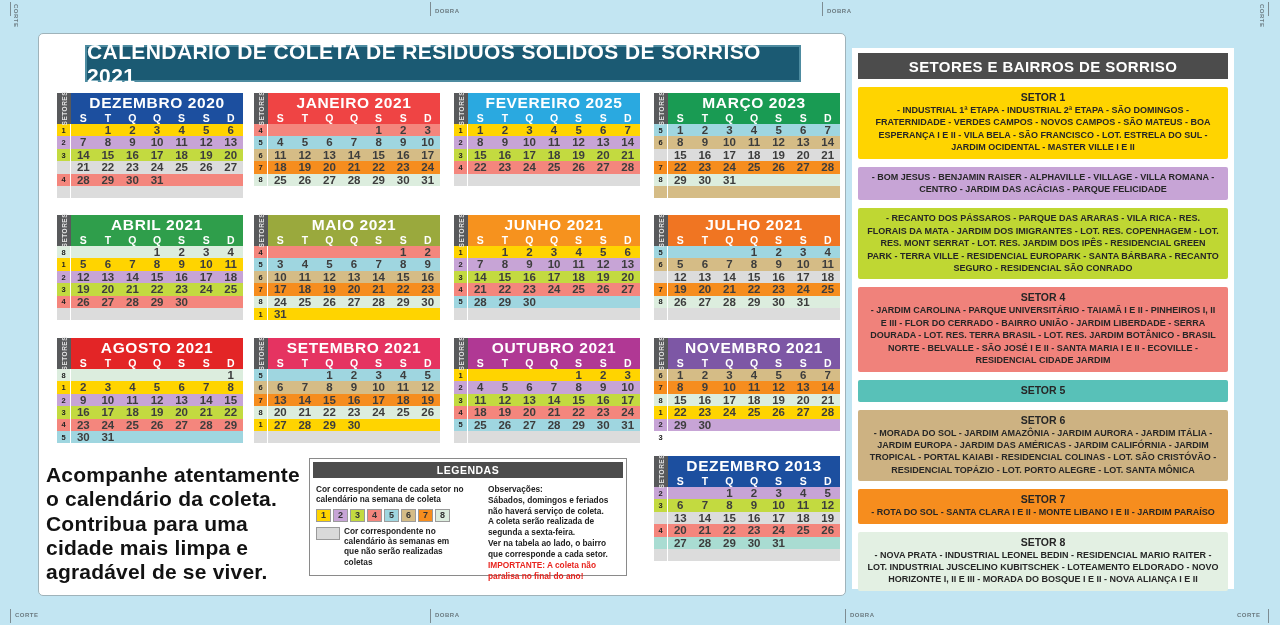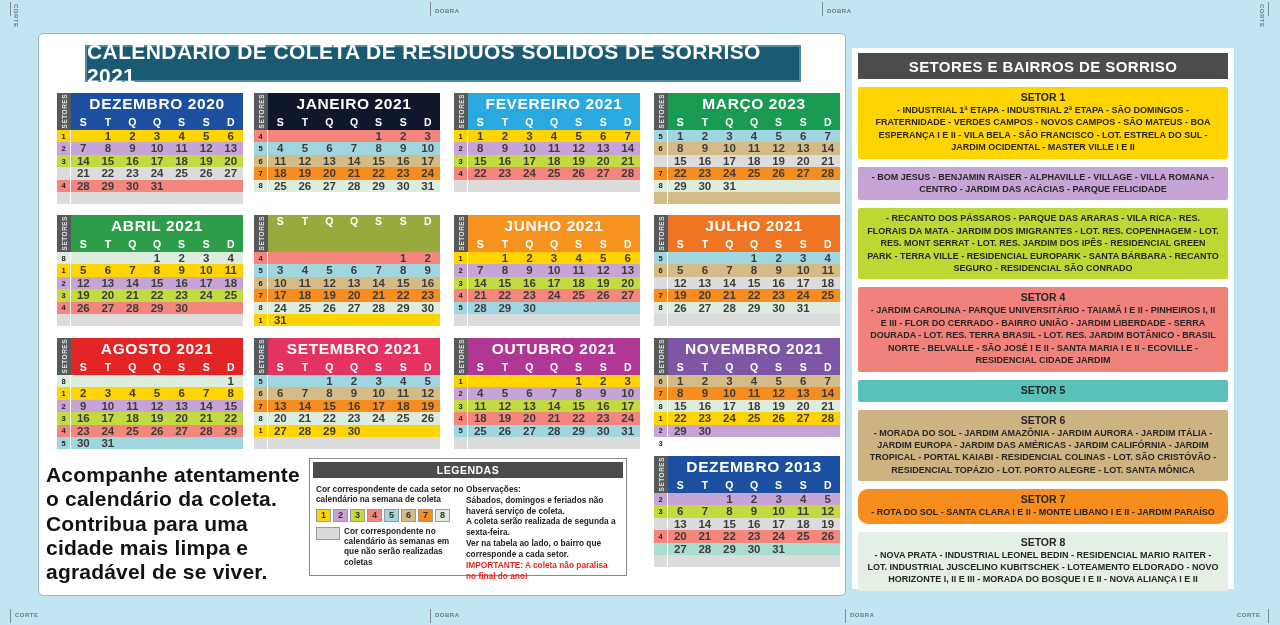--- a/index.html
+++ b/index.html
@@ -12,21 +12,21 @@
   
   #card { position:absolute; left:38px; top:33px; width:808px; height:563px;
     background:#ffffff; border:1px solid #9fb3ba; border-radius:5px; }
   #title-bar { position:absolute; left:46px; top:11px; width:716px; height:37px;
     background:#1b5a73; border:2px solid #4d8ba0; color:#fff;
     display:flex; align-items:center; justify-content:center;
     font-size:21px; font-weight:bold; letter-spacing:.4px; }
 
   
   .month { position:absolute; width:186px; height:113px; background:#fff; }
-  .m-head { display:flex; height:37px;border-radius:18px; }
+  .m-head { display:flex; height:31px;border-radius:18px; }
   .m-side { width:14px; background:#58595b; display:flex; align-items:center; justify-content:center; }
   .m-side span { writing-mode:vertical-rl; transform:rotate(180deg);
     font-size:6.5px; font-weight:bold; color:#e3e3e3; letter-spacing:.5px; }
   .m-right { flex:1; display:flex; flex-direction:column; }
   .m-title { height:24px; display:flex; align-items:center; justify-content:center;
     color:#fff; font-size:15.5px; font-weight:bold; letter-spacing:.6px; }
   .m-wd { height:15px; display:flex; }
   .m-wd span { flex:1; text-align:center; font-size:10.5px; font-weight:bold; color:#fff; }
   .m-rows { height:74px; display:flex; flex-direction:column; }
   .m-row { flex:1; display:flex; }
@@ -40,21 +40,21 @@
   #message { position:absolute; left:7px; top:429px; width:258px;
     font-size:21px; font-weight:bold; color:#121212; line-height:1.16;
     white-space:pre-line; letter-spacing:.2px; }
 
   
   #legend { position:absolute; left:270px; top:424px; width:318px; height:118px;
     background:#fff; border:1px solid #8a8a8a; }
   #legend-header { margin:3px; height:16px; background:#4c4c4c; color:#fff;
     display:flex; align-items:center; justify-content:center;
     font-size:10.5px; font-weight:bold; letter-spacing:.5px; }
-  #legend-body { display:flex; padding:3px 6px 0 6px; gap:0; }
+  #legend-body { display:flex; padding:3px 6px 0 6px; gap:22px; }
   #legend-left { width:150px; font-size:8.3px; font-weight:bold; color:#222; line-height:1.25; }
   #legend-squares { display:flex; gap:2px; margin:4px 0 4px 0; }
   .lg-sq { width:15px; height:13px; border:1px solid #9a9a9a; display:flex;
     align-items:center; justify-content:center; font-size:9px; font-weight:bold; color:#333; }
   #legend-gray-row { display:flex; gap:4px; align-items:flex-start; }
   .lg-gray { width:24px; height:13px; background:#d9d9d9; border:1px solid #9a9a9a; flex:none; margin-top:1px; }
   #legend-right { flex:1; font-size:8.3px; font-weight:bold; color:#222; line-height:1.3; }
   #legend-right .obs-line { font-weight:bold; }
   #legend-important { color:#e8251f; margin-top:1px; }
 
@@ -183,21 +183,21 @@
               <div class="m-day"></div>
             </div>
           </div>
         </div>
       </div>
       <div class="month" style="left: 215px; top: 59px;">
         <div class="m-head">
           <div class="m-side">
             <span>SETORES</span>
           </div>
-          <div class="m-right" style="background: #0f172a;">
+          <div class="m-right" style="background: #ef4444;">
             <div class="m-title">JANEIRO 2021</div>
             <div class="m-wd">
               <span>S</span>
               <span>T</span>
               <span>Q</span>
               <span>Q</span>
               <span>S</span>
               <span>S</span>
               <span>D</span>
             </div>
@@ -277,21 +277,21 @@
             </div>
           </div>
         </div>
       </div>
       <div class="month" style="left: 415px; top: 59px;">
         <div class="m-head">
           <div class="m-side">
             <span>SETORES</span>
           </div>
           <div class="m-right" style="background: rgb(42, 169, 224);">
-            <div class="m-title">FEVEREIRO 2021</div>
+            <div class="m-title">FEVEREIRO 2025</div>
             <div class="m-wd">
               <span>S</span>
               <span>T</span>
               <span>Q</span>
               <span>Q</span>
               <span>S</span>
               <span>S</span>
               <span>D</span>
             </div>
           </div>
@@ -556,20 +556,21 @@
             </div>
           </div>
         </div>
       </div>
       <div class="month" style="left: 215px; top: 181px;">
         <div class="m-head">
           <div class="m-side">
             <span>SETORES</span>
           </div>
           <div class="m-right" style="background: rgb(154, 169, 61);">
+            <div class="m-title">MAIO 2021</div>
             <div class="m-wd">
               <span>S</span>
               <span>T</span>
               <span>Q</span>
               <span>Q</span>
               <span>S</span>
               <span>S</span>
               <span>D</span>
             </div>
           </div>
@@ -1357,21 +1358,21 @@
         <div class="s-name">SETOR 4</div>
         <div class="s-list">- JARDIM CAROLINA - PARQUE UNIVERSITÁRIO - TAIAMÃ I E II - PINHEIROS I, II E III - FLOR DO CERRADO - BAIRRO UNIÃO - JARDIM LIBERDADE - SERRA DOURADA - LOT. RES. TERRA BRASIL - LOT. RES. JARDIM BOTÂNICO - BRASIL NORTE - BELVALLE - SÃO JOSÉ I E II - SANTA MARIA I E II - ECOVILLE - RESIDENCIAL CIDADE JARDIM</div>
       </div>
       <div class="sector-band" style="background: rgb(88, 193, 184);">
         <div class="s-name">SETOR 5</div>
       </div>
       <div class="sector-band" style="background: rgb(205, 178, 130);">
         <div class="s-name">SETOR 6</div>
         <div class="s-list">- MORADA DO SOL - JARDIM AMAZÔNIA - JARDIM AURORA - JARDIM ITÁLIA - JARDIM EUROPA - JARDIM DAS AMÉRICAS - JARDIM CALIFÓRNIA - JARDIM TROPICAL - PORTAL KAIABI - RESIDENCIAL COLINAS - LOT. SÃO CRISTÓVÃO - RESIDENCIAL TOPÁZIO - LOT. PORTO ALEGRE - LOT. SANTA MÔNICA</div>
       </div>
-      <div class="sector-band" style="background: rgb(246, 141, 30); border-radius: 10px;">
+      <div class="sector-band" style="background: rgb(246, 141, 30);">
         <div class="s-name">SETOR 7</div>
         <div class="s-list">- ROTA DO SOL - SANTA CLARA I E II - MONTE LIBANO I E II - JARDIM PARAÍSO</div>
       </div>
       <div class="sector-band" style="background: rgb(227, 240, 227);">
         <div class="s-name">SETOR 8</div>
         <div class="s-list">- NOVA PRATA - INDUSTRIAL LEONEL BEDIN - RESIDENCIAL MARIO RAITER - LOT. INDUSTRIAL JUSCELINO KUBITSCHEK - LOTEAMENTO ELDORADO - NOVO HORIZONTE I, II E III - MORADA DO BOSQUE I E II - NOVA ALIANÇA I E II</div>
       </div>
     </div>
 </div>
 

